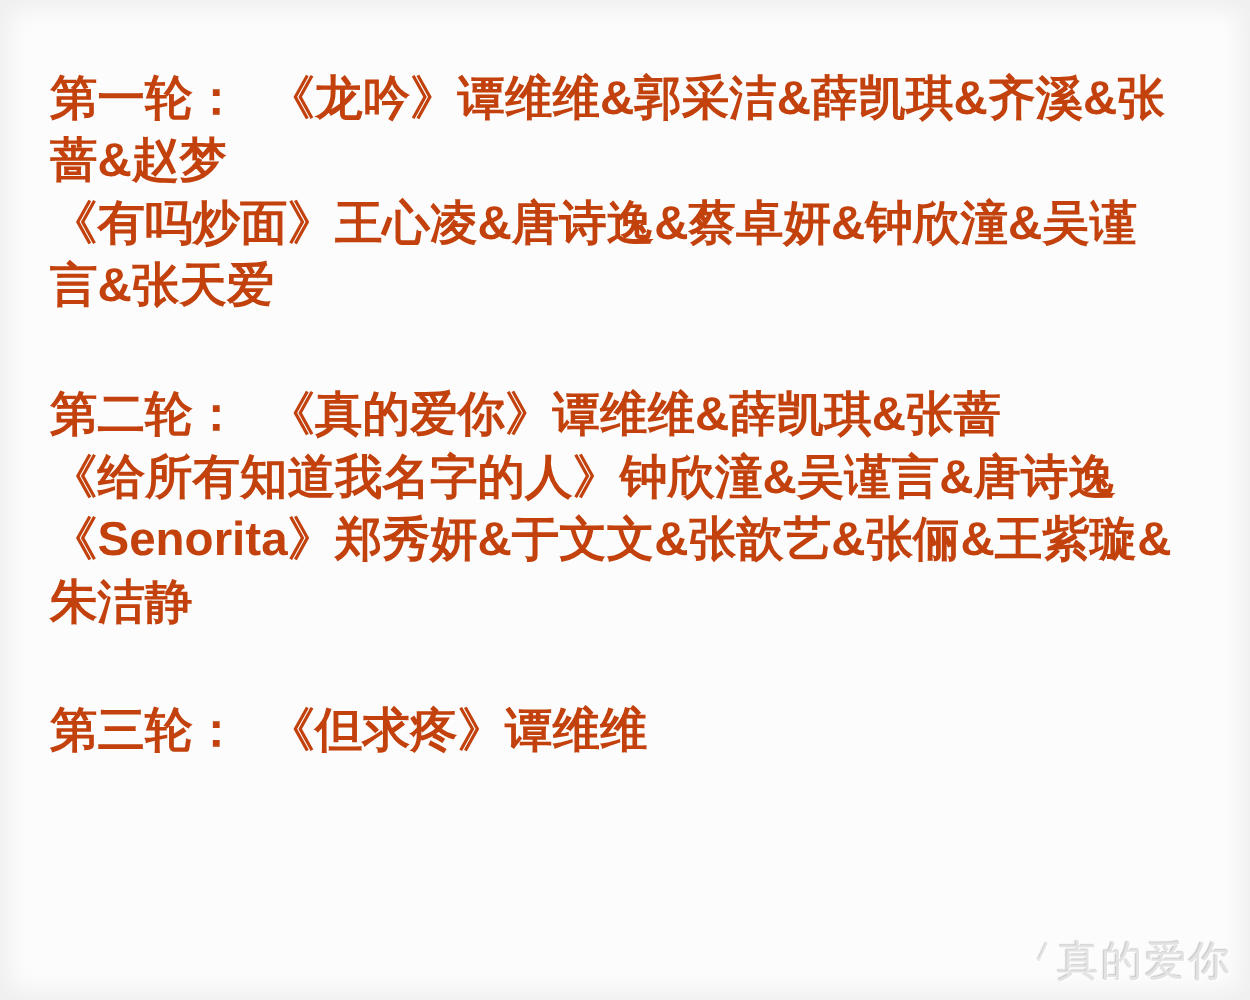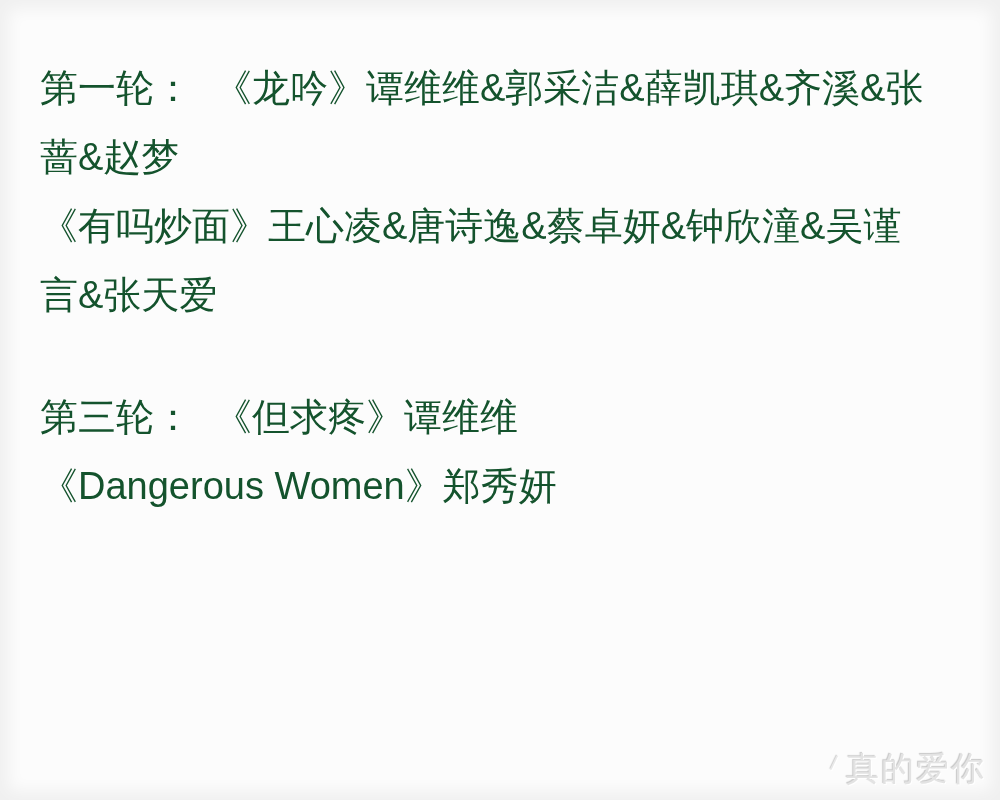--- a/index.html
+++ b/index.html
@@ -21,23 +21,23 @@
     inset: 0;
     background: #fcfcfc;
     box-shadow: inset 0 0 16px 9px rgba(0,0,0,0.05);
   }
   .text-block {
     position: absolute;
     left: 40px;
     top: 54px;
     width: 940px;
     font-size: 38px;
-    line-height: 69px;
-    color: #14532d;
-    font-weight: 400;
+    line-height: 50px;
+    color: #c2410c;
+    font-weight: 700;
   }
   .round {
     margin: 0 0 53px 0;
   }
   .round:last-child {
     margin-bottom: 16px;
   }
   .round-label {
     display: inline;
   }
@@ -79,26 +79,33 @@
 
     <div class="round">
       <div>
         <span class="round-label">第一轮：</span><span class="first-entry">《龙吟》谭维维&amp;郭采洁&amp;薛凯琪&amp;齐溪&amp;张
 蔷&amp;赵梦</span>
       </div>
       <div class="entry">《有吗炒面》王心凌&amp;唐诗逸&amp;蔡卓妍&amp;钟欣潼&amp;吴谨
 言&amp;张天爱</div>
     </div>
 
+    <div class="round">
+      <div>
+        <span class="round-label">第二轮：</span><span class="first-entry">《真的爱你》谭维维&amp;薛凯琪&amp;张蔷</span>
+      </div>
+      <div class="entry">《给所有知道我名字的人》钟欣潼&amp;吴谨言&amp;唐诗逸</div>
+      <div class="entry">《Senorita》郑秀妍&amp;于文文&amp;张歆艺&amp;张俪&amp;王紫璇&amp;
+朱洁静</div>
+    </div>
 
     <div class="round">
       <div>
         <span class="round-label">第三轮：</span><span class="first-entry">《但求疼》谭维维</span>
       </div>
-      <div class="entry">《Dangerous Women》郑秀妍</div>
     </div>
 
   </div>
 
   <div class="watermark">
     <span class="watermark-slash">/</span>
     <span>真的爱你</span>
   </div>
 </div>
 

